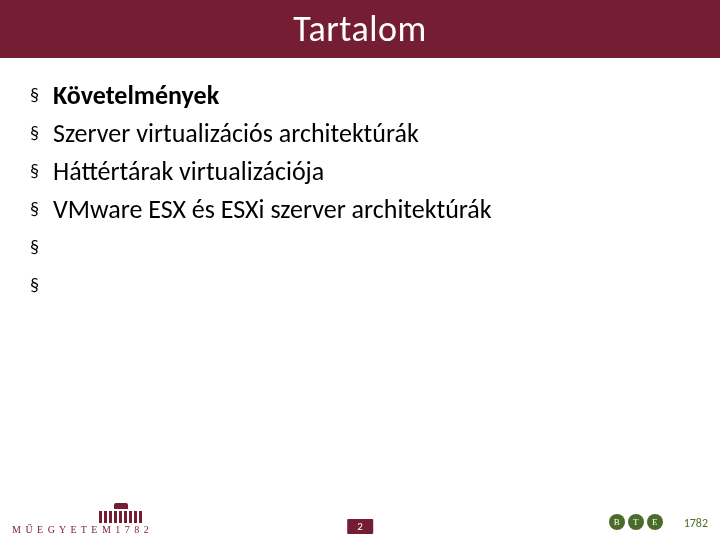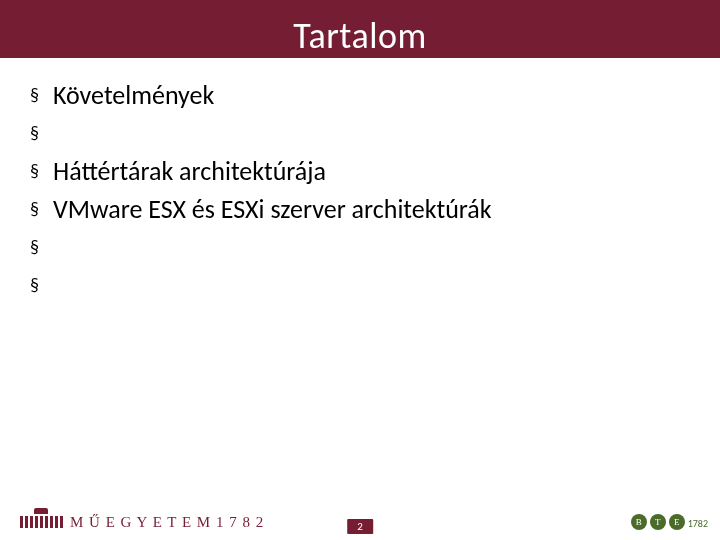--- a/index.html
+++ b/index.html
@@ -1,55 +1,56 @@
 <!DOCTYPE html>
 <html><head>
 <meta charset="utf-8">
 <style>
   * { margin: 0; padding: 0; box-sizing: border-box; }
   html, body { width: 720px; height: 540px; font-family: Calibri, Arial, sans-serif; background: #fff; }
   .slide { width: 720px; height: 540px; position: relative; display: flex; flex-direction: column; }
-  .title-bar { background: #751d33; height: 58px; display: flex; align-items: flex-end; justify-content: center; }
+  .title-bar { background: #751d33; height: 58px; display: flex; align-items: center; justify-content: center; }
   .title-bar h1 { color: #fff; font-weight: 400; font-size: 36px; letter-spacing: 0.5px; }
   .content { flex: 1; padding: 20px 30px 0 30px; }
   ul.agenda { list-style: none; }
   ul.agenda li { display: flex; align-items: flex-start; margin-bottom: 4px; }
   ul.agenda li .bullet { color: #000; font-size: 18px; line-height: 34px; margin-right: 14px; flex-shrink: 0; }
   ul.agenda li .label { color: #000; font-size: 26px; line-height: 34px; }
-  ul.agenda li.bold .label { font-weight: 400; }
+  ul.agenda li.bold .label { font-weight: 700; }
   .footer { height: 30px; background: #fff; border-top: 0; display: flex; align-items: center; justify-content: space-between; padding: 0 12px 6px 12px; }
-  .footer .logo-left { color: #751d33; font-size: 15px; letter-spacing: 1px; font-family: serif; display:flex; flex-direction:row; align-items:flex-start; }
+  .footer .logo-left { color: #751d33; font-size: 10px; letter-spacing: 1px; font-family: serif; display:flex; flex-direction:column; align-items:flex-end; }
   .footer .logo-left .building { width: 58px; height: 14px; position: relative; margin-bottom: 1px; }
   .footer .logo-left .building::before { content: ""; position: absolute; left: 50%; top: -6px; transform: translateX(-50%); width: 14px; height: 6px; background: #751d33; border-radius: 2px 2px 0 0; }
   .footer .logo-left .building .cols { display: flex; gap: 2px; height: 14px; align-items: flex-end; justify-content: center; }
   .footer .logo-left .building .cols span { width: 3px; background: #751d33; height: 12px; }
   .footer .pageno { position: absolute; left: 50%; transform: translateX(-50%); bottom: 6px; background: #751d33; color: #fff; font-size: 11px; padding: 1px 10px; border-radius: 1px; }
   .footer .logo-right { display: flex; gap: 3px; align-items: center; }
   .footer .logo-right .circ { width: 16px; height: 16px; border-radius: 50%; background: #4a6b2a; color: #fff; font-size: 9px; display: flex; align-items: center; justify-content: center; font-family: serif; }
-  .footer .logo-right .year { color: #4a6b2a; font-size: 10px; align-self: flex-end; margin-left:0; }
+  .footer .logo-right .year { color: #4a6b2a; font-size: 12px; align-self: flex-end; margin-left:18px; }
 </style>
 </head>
 <body>
 
 <div class="slide">
   <div class="title-bar">
     <h1>Tartalom</h1>
   </div>
   <div class="content">
     <ul class="agenda">
       <li class="bold">
         <span class="bullet">§</span>
         <span class="label">Követelmények</span>
       </li>
       <li>
         <span class="bullet">§</span>
+        <span class="label">Szerver virtualizációs architektúrák</span>
       </li>
       <li>
         <span class="bullet">§</span>
-        <span class="label">Háttértárak architektúrája</span>
+        <span class="label">Háttértárak virtualizációja</span>
       </li>
       <li>
         <span class="bullet">§</span>
         <span class="label">VMware ESX és ESXi szerver architektúrák</span>
       </li>
       <li>
         <span class="bullet">§</span>
       </li>
       <li>
         <span class="bullet">§</span>

